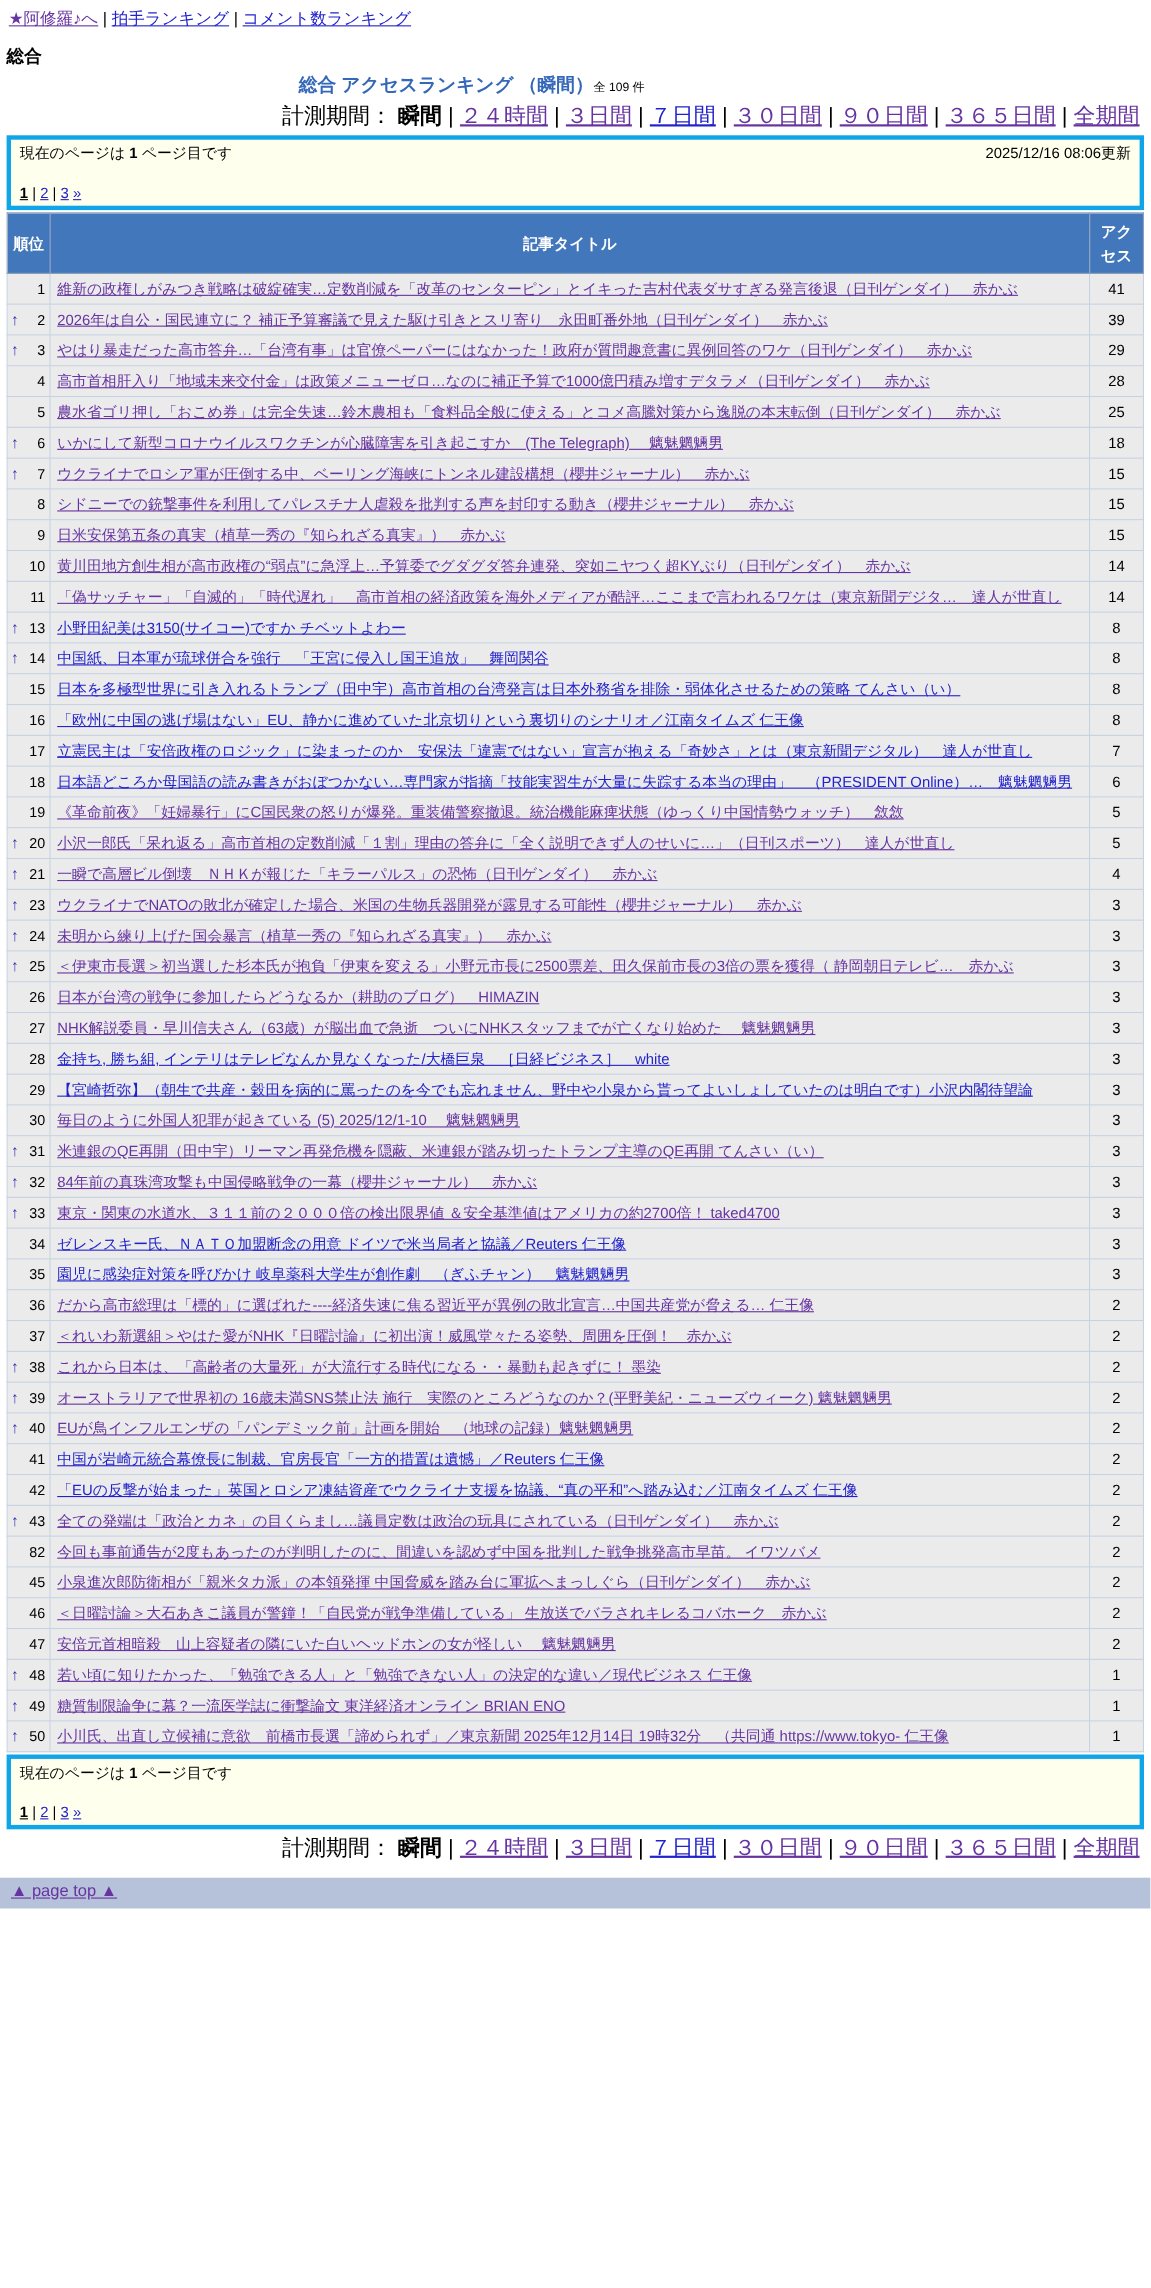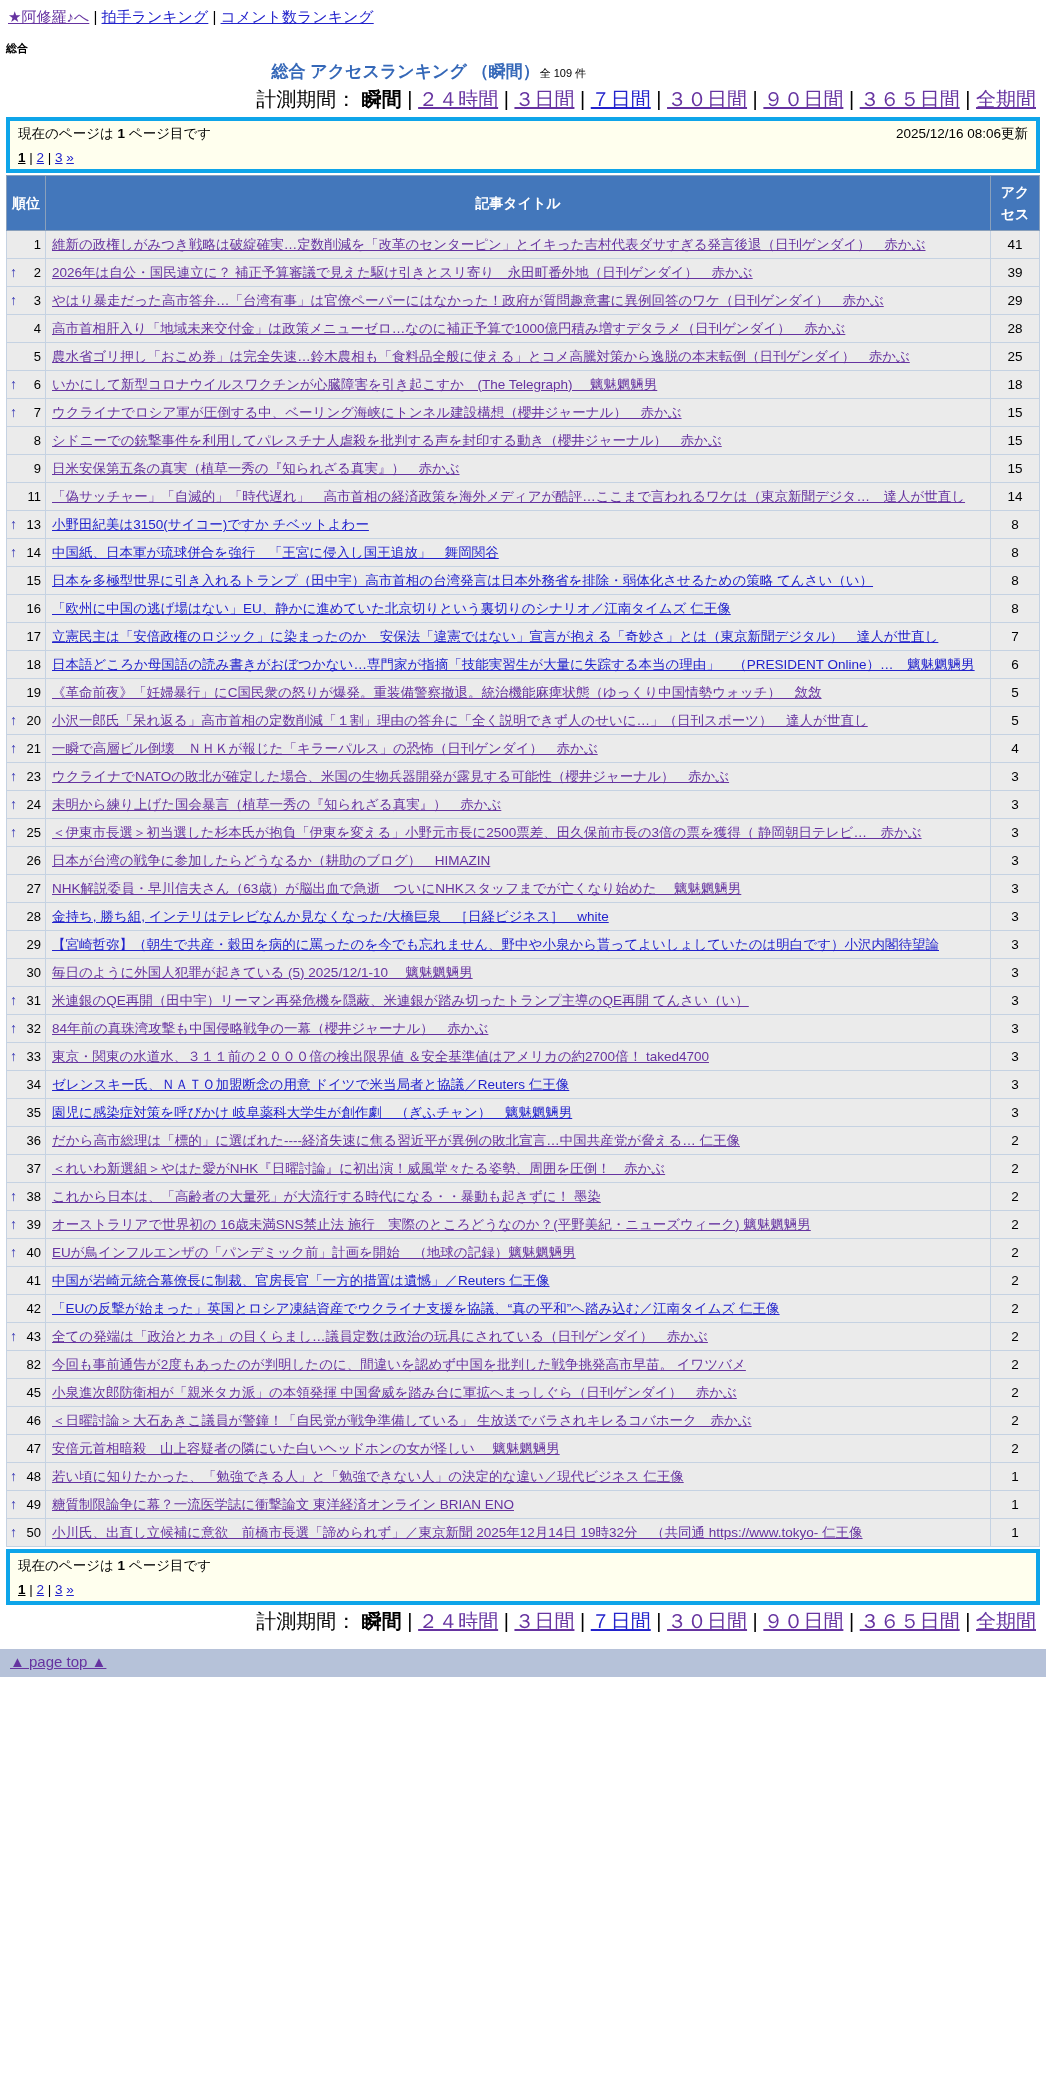--- a/index.html
+++ b/index.html
@@ -4,34 +4,34 @@
 <style>
   html,body { margin:0; padding:0; background:#ffffff; color:#000;
     font-family:"Liberation Sans","DejaVu Sans",sans-serif; }
   .page { width:1046px; }
   a { text-decoration:underline; cursor:pointer; }
   a.visited { color:#6633a0; }
   a.unvisited { color:#2222cc; }
 
   .top-nav { padding:8px 8px 2px 8px; font-size:15px; }
 
-  .category { padding:12px 6px 0 6px; font-size:11px; font-weight:bold; }
+  .category { padding:12px 6px 0 6px; font-size:16px; font-weight:bold; }
 
   .title-line { width:82%; text-align:center; margin-top:4px; }
   .page-title { color:#3568b8; font-weight:bold; font-size:17px; }
   .total-count { font-size:11px; margin-left:0; color:#000; }
 
   .period-line { text-align:right; padding:3px 10px 2px 0; font-size:20px; }
   .period-line .plabel { color:#000; }
   .period-line b { color:#000; }
 
   .info-bar { margin:2px 6px 0 6px; background:#ffffee; border:4px solid #0ea5e9;
     padding:4px 8px; font-size:13.5px; }
   .info-row1 { display:flex; justify-content:space-between; }
-  .pager { margin-top:7px; }
+  .pager { margin-top:19px; }
   .pager b { text-decoration:underline; }
 
   table.ranking { width:1034px; margin:2px 6px 0 6px; border-collapse:collapse;
     border:1px solid #8aa0bb; font-size:13.5px; }
   th { background:#4377bb; color:#fff; font-weight:bold; padding:5px 3px;
     font-size:14px; border:1px solid #8aa0bb; line-height:22px; }
   th.rank-h { width:32px; }
   th.access-h { width:42px; }
   td { border:1px solid #c5d2e2; background:#ebebeb; padding:3px 6px;
     line-height:21px; vertical-align:middle; }
@@ -171,20 +171,30 @@
               <span class="rank-num">9</span>
             </span>
           </td>
           <td class="title-cell"><a href="#" class="visited">日米安保第五条の真実（植草一秀の『知られざる真実』）　赤かぶ</a></td>
           <td class="access-cell">15</td>
         </tr>
         <tr>
           <td class="rank-cell">
             <span class="rank-inner">
               <span class="up-arrow" style="visibility: hidden;">↑</span>
+              <span class="rank-num">10</span>
+            </span>
+          </td>
+          <td class="title-cell"><a href="#" class="visited">黄川田地方創生相が高市政権の“弱点”に急浮上…予算委でグダグダ答弁連発、突如ニヤつく超KYぶり（日刊ゲンダイ）　赤かぶ</a></td>
+          <td class="access-cell">14</td>
+        </tr>
+        <tr>
+          <td class="rank-cell">
+            <span class="rank-inner">
+              <span class="up-arrow" style="visibility: hidden;">↑</span>
               <span class="rank-num">11</span>
             </span>
           </td>
           <td class="title-cell"><a href="#" class="visited">「偽サッチャー」「自滅的」「時代遅れ」　高市首相の経済政策を海外メディアが酷評…ここまで言われるワケは（東京新聞デジタ…　達人が世直し</a></td>
           <td class="access-cell">14</td>
         </tr>
         <tr>
           <td class="rank-cell">
             <span class="rank-inner">
               <span class="up-arrow">↑</span>

